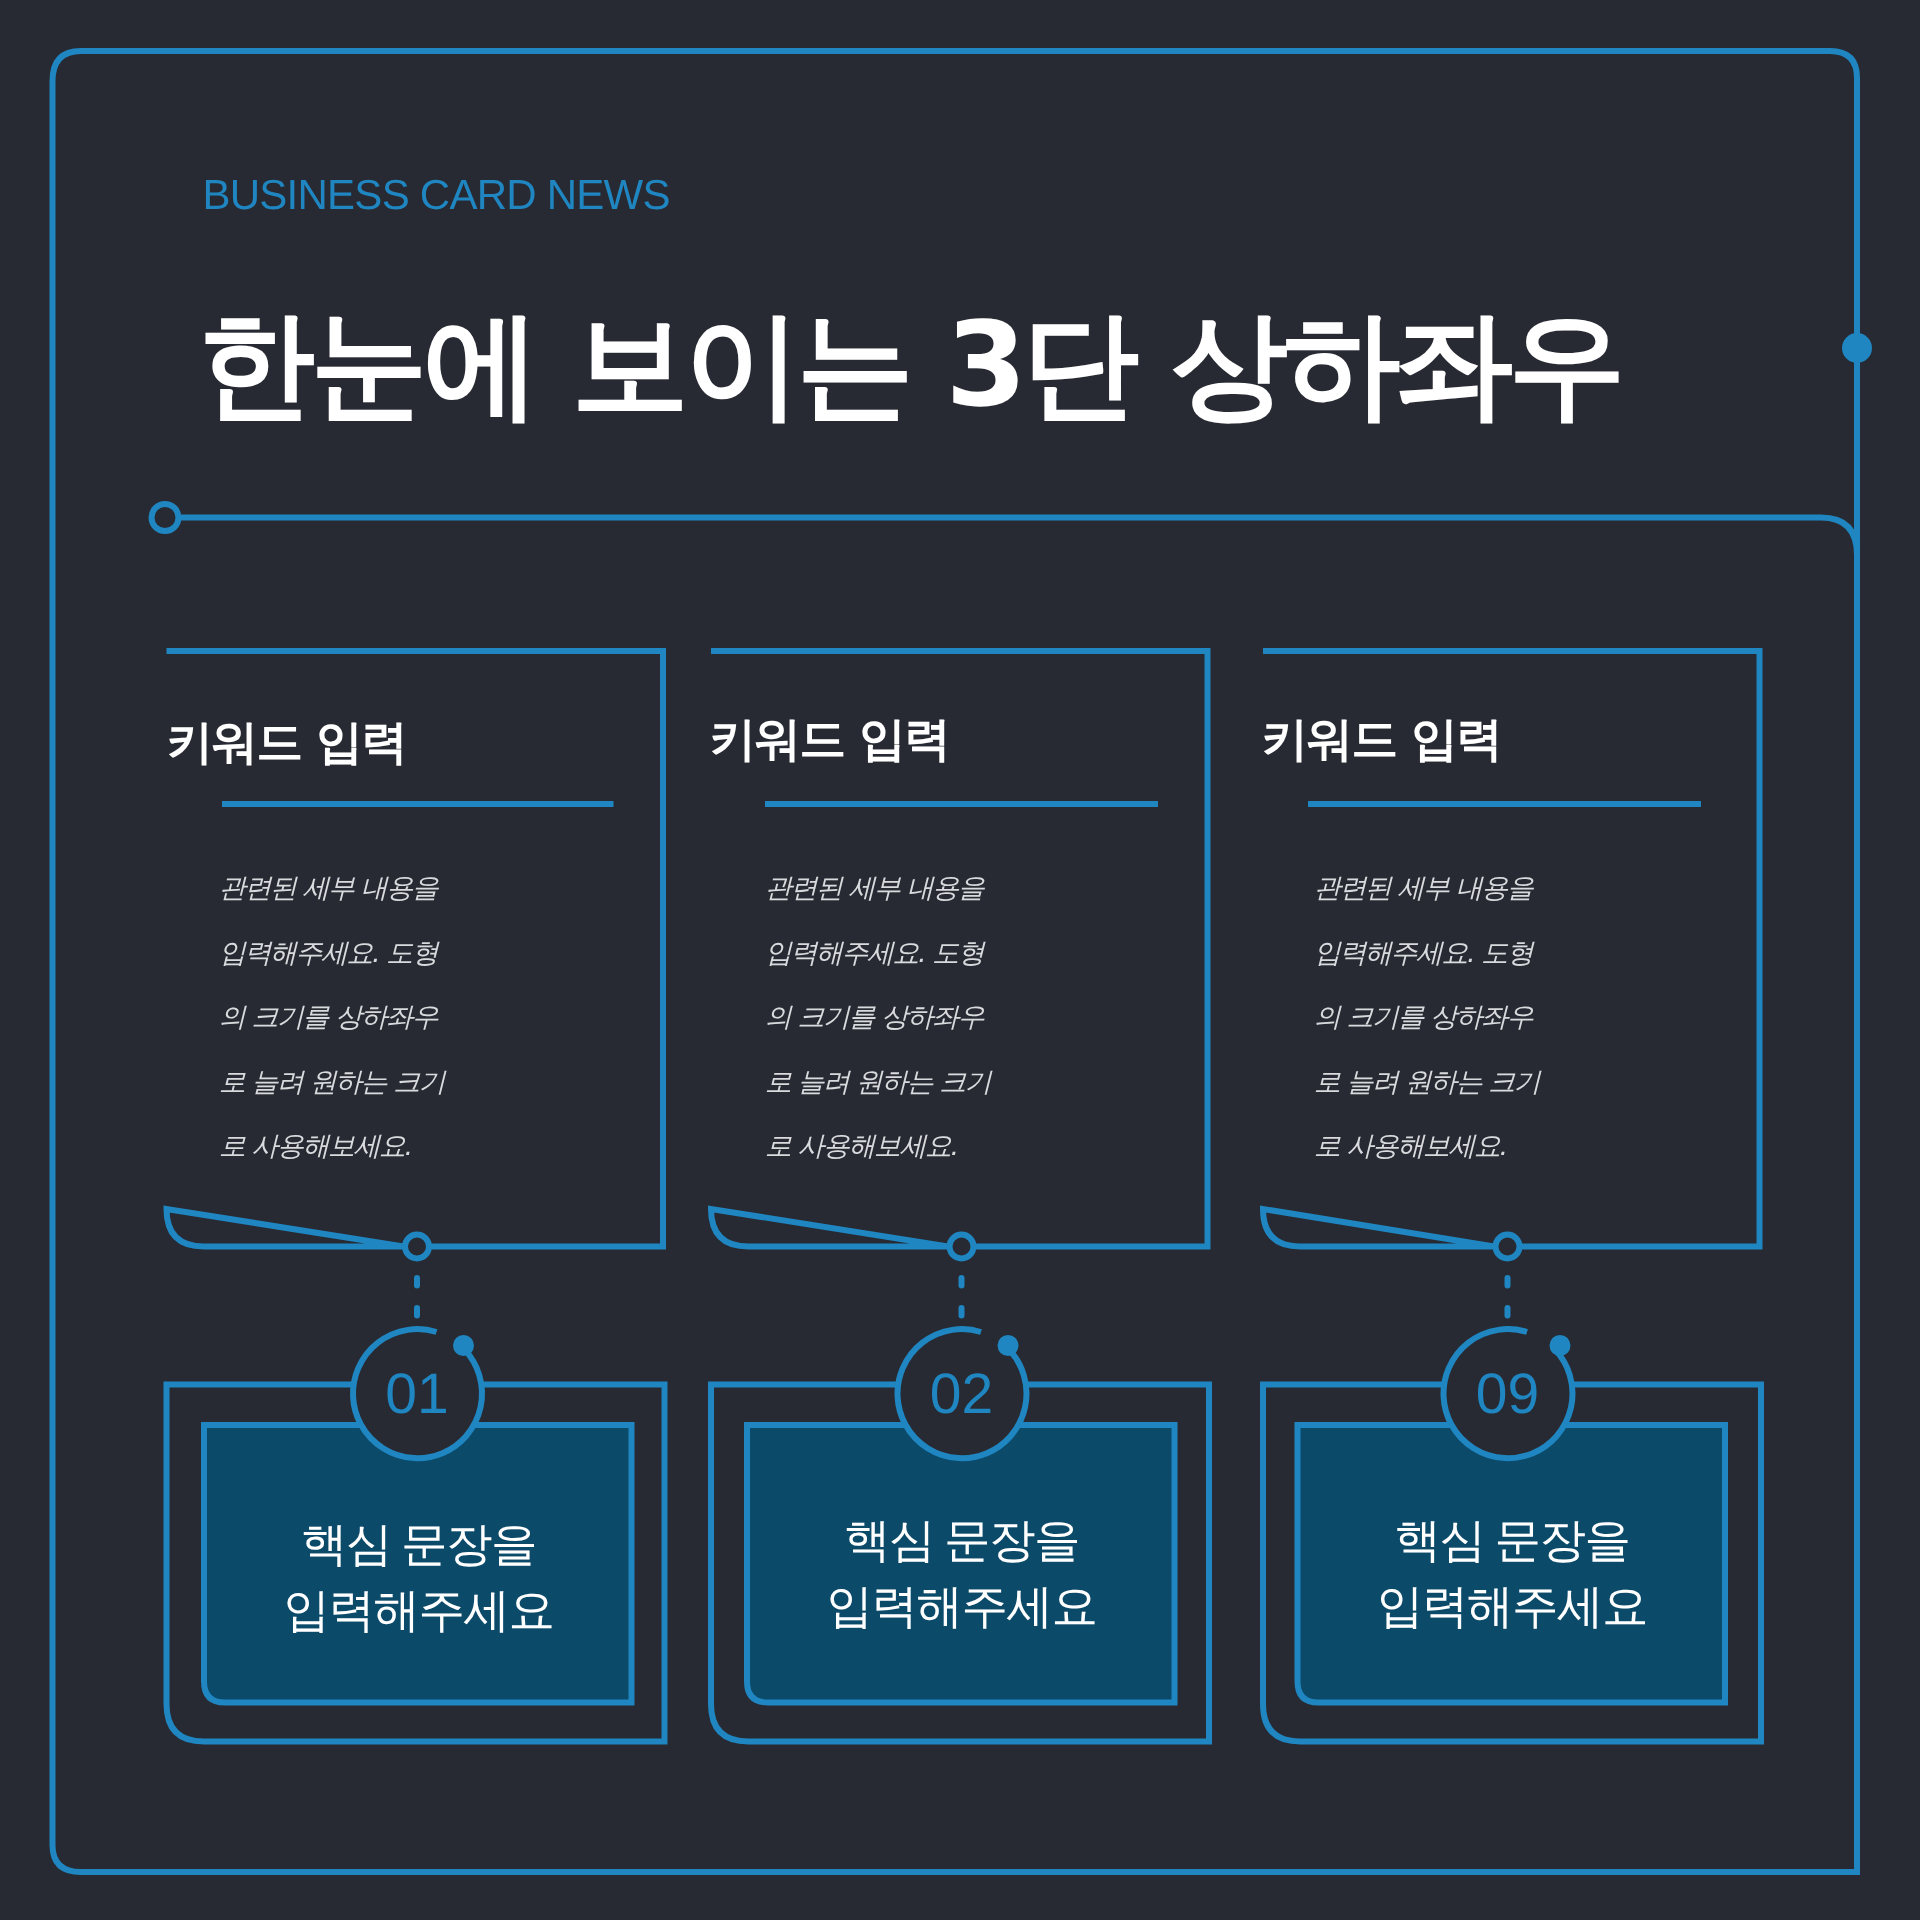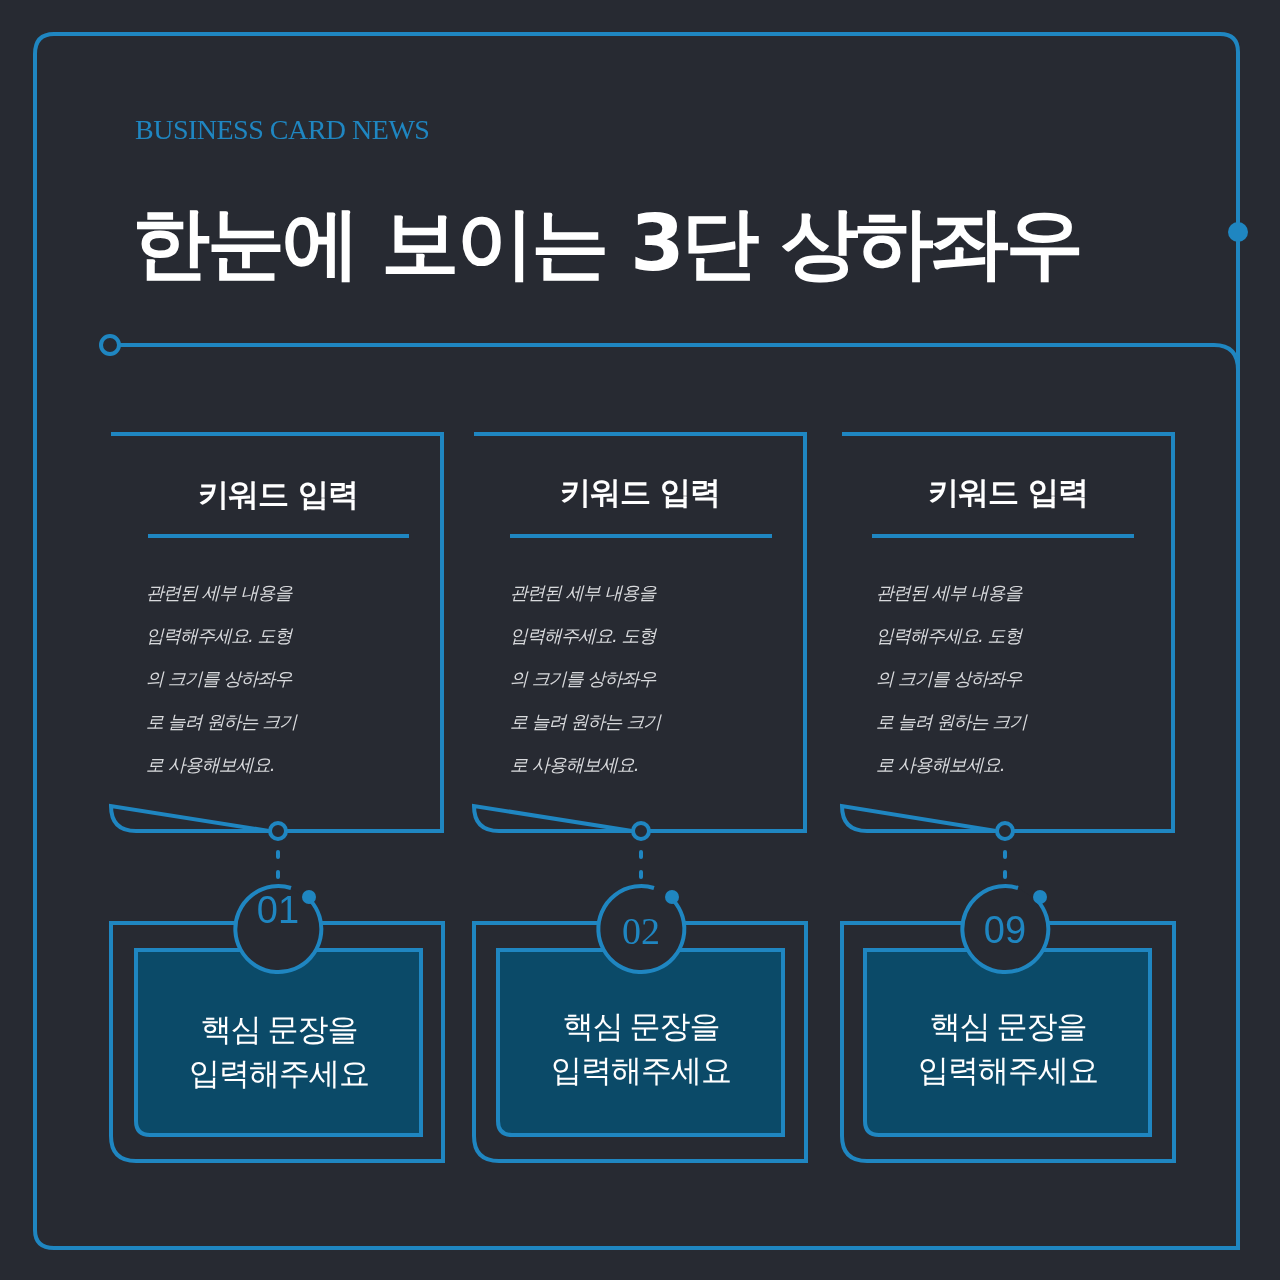--- a/index.html
+++ b/index.html
@@ -6,32 +6,32 @@
     body {
       width: 1280px; height: 1280px;
       background: #272a32;
       position: relative;
       overflow: hidden;
       font-family: "DejaVu Sans", "Liberation Sans", sans-serif;
     }
     svg.lines { position: absolute; left: 0; top: 0; }
     .eyebrow {
       position: absolute; left: 135px; top: 114px;
-      font-family: Liberation Serif, serif;
+      font-family: Liberation Sans, sans-serif;
       font-size: 28px; letter-spacing: -0.5px;
       color: #1f86c1;
       text-align: right;
     }
     .headline {
       position: absolute; left: 132px; top: 192px;
       font-size: 78px; font-weight: bold; letter-spacing: -3px;
       color: #ffffff; white-space: nowrap;
     }
     .card-title {
-      position: absolute; width: 334px; text-align: center;
+      position: absolute; width: 334px; 
       font-size: 31px; font-weight: bold; color: #ffffff;
       letter-spacing: -1px;
     }
     .card-body {
       position: absolute; width: 260px; text-align: left;
       font-size: 18px; line-height: 43px; color: #d9dadd;
       letter-spacing: -1px;
       word-break: keep-all;
       font-style: italic;
     }
@@ -119,37 +119,37 @@
 
 <div>
   <div class="card-title" style="left:111px; top:474px;">키워드 입력</div>
   <div class="card-body" style="left:146px; top:571px;">
     <div>관련된 세부 내용을</div>
     <div>입력해주세요. 도형</div>
     <div>의 크기를 상하좌우</div>
     <div>로 늘려 원하는 크기</div>
     <div>로 사용해보세요.</div>
   </div>
-  <div class="num" style="left:234px; top:889px;">01</div>
+  <div class="num" style="left:234px; top:909px;">01</div>
   <div class="key" style="left:136px; top:1008px;">
     <div>핵심 문장을</div>
     <div>입력해주세요</div>
   </div>
 </div>
 
 <div>
   <div class="card-title" style="left:473px; top:472px;">키워드 입력</div>
   <div class="card-body" style="left:510px; top:571px;">
     <div>관련된 세부 내용을</div>
     <div>입력해주세요. 도형</div>
     <div>의 크기를 상하좌우</div>
     <div>로 늘려 원하는 크기</div>
     <div>로 사용해보세요.</div>
   </div>
-  <div class="num" style="left:597px; top:909px;font-family:Liberation Serif, serif;">02</div>
+  <div class="num" style="left:597px; top:909px;">02</div>
   <div class="key" style="left:498px; top:1005px;">
     <div>핵심 문장을</div>
     <div>입력해주세요</div>
   </div>
 </div>
 
 <div>
   <div class="card-title" style="left:841px; top:472px;">키워드 입력</div>
   <div class="card-body" style="left:876px; top:571px;">
     <div>관련된 세부 내용을</div>

